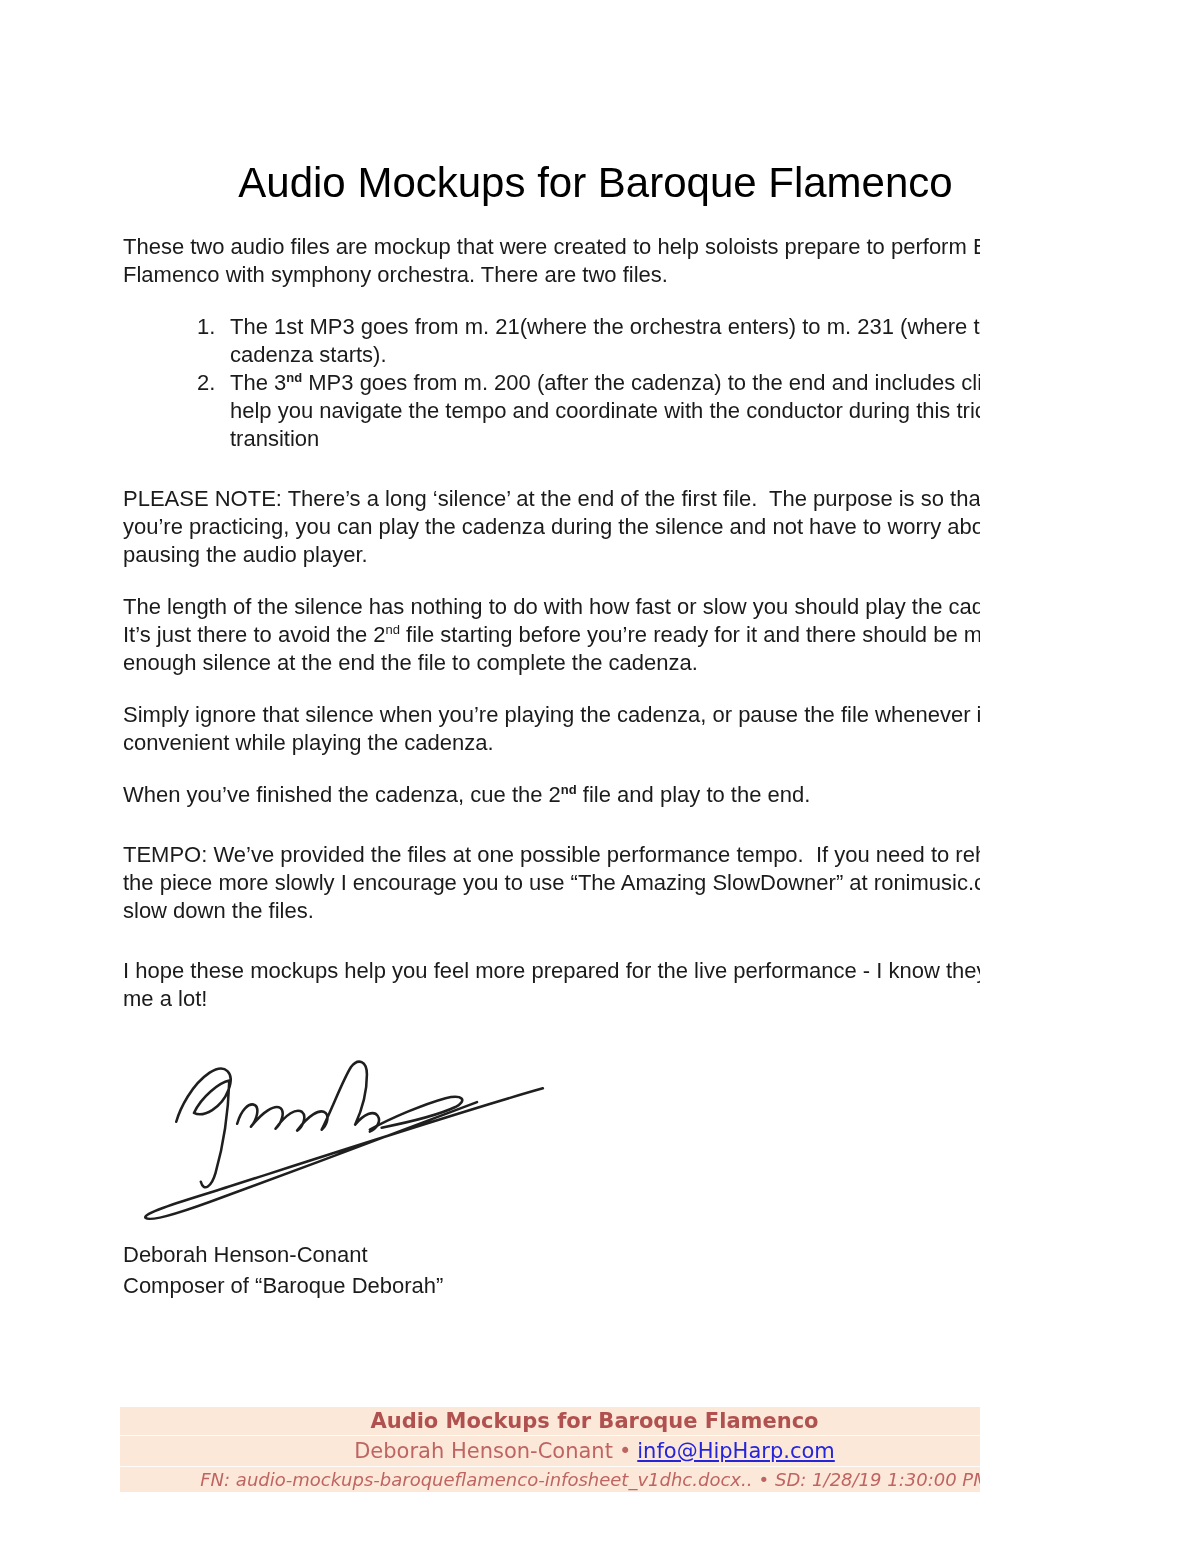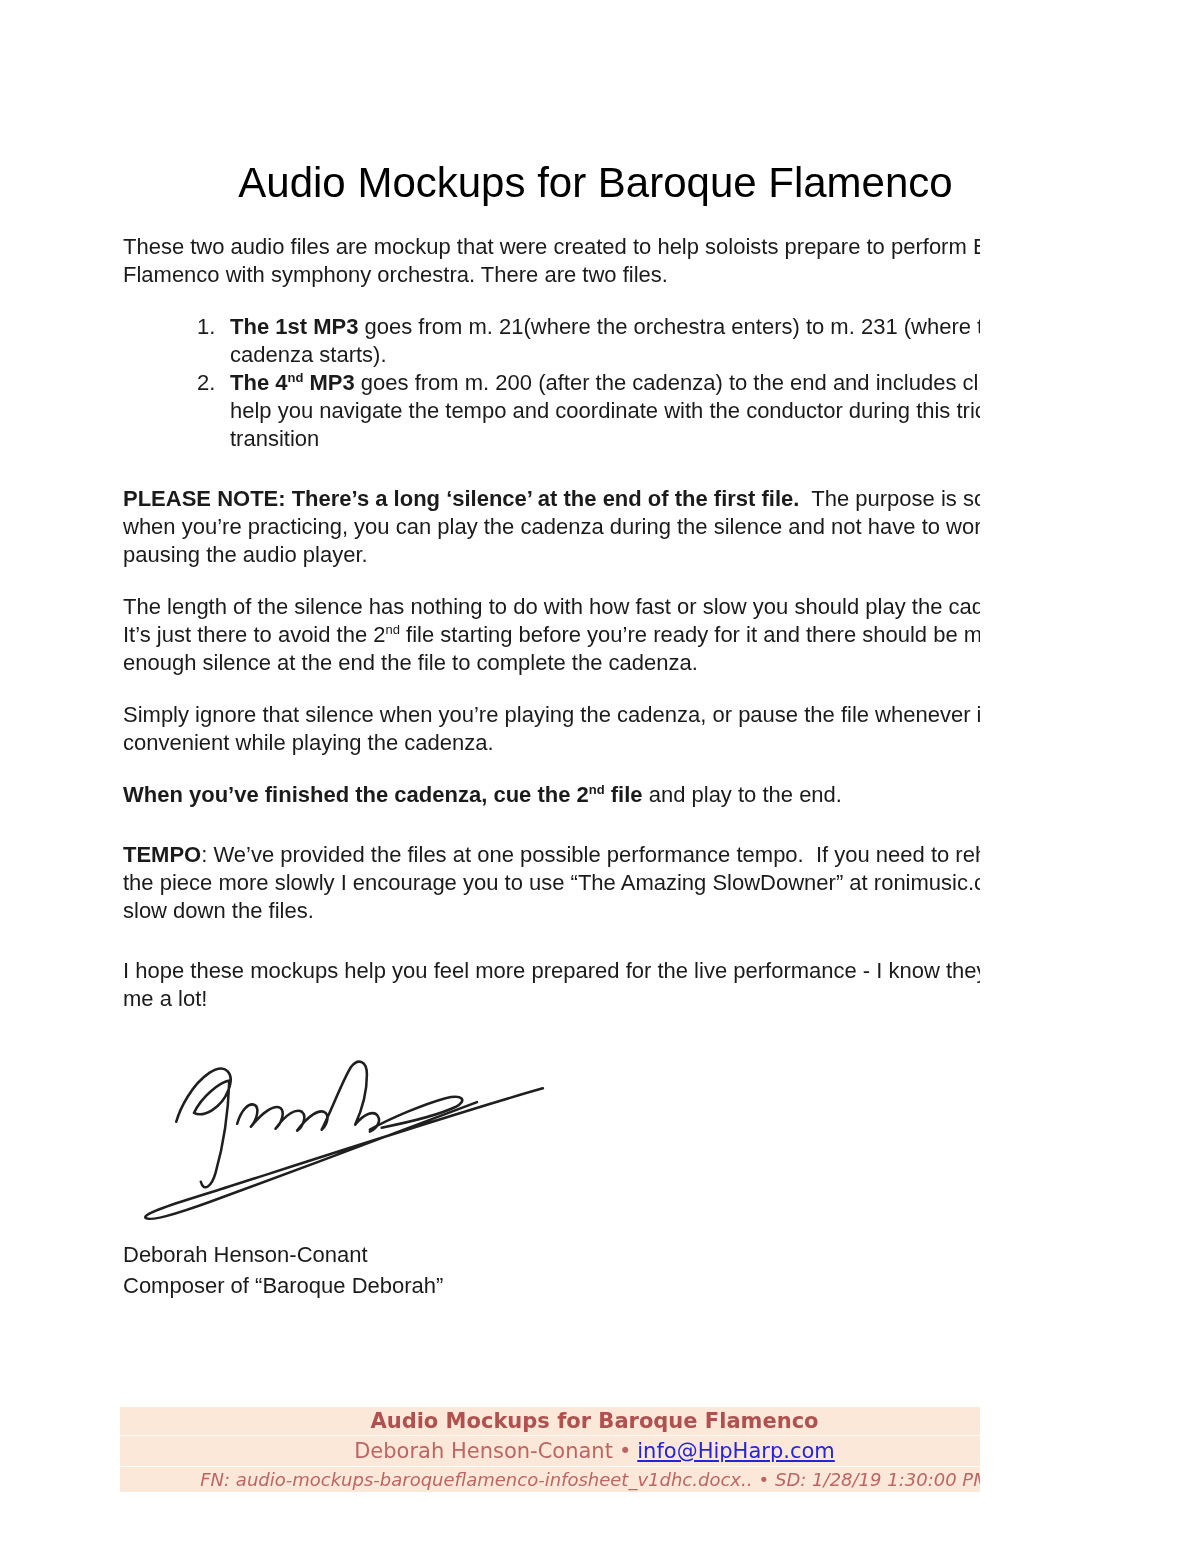--- a/index.html
+++ b/index.html
@@ -16,21 +16,21 @@
     margin:160px 0 27px 0;
     font-size:42px; font-weight:400; color:#000;
     text-align:center; line-height:1.1;
   }
   .doc p {
     font-size:22px; line-height:28px;
     margin:0 0 24px 0;
     white-space:pre-wrap;
   }
   .doc p.sp-before { margin-top:32px; }
-  b { font-weight:bold; }
+  b { font-weight:normal; }
   sup.s { font-size:13px; line-height:0; vertical-align:super; }
   sup.s.b { font-weight:bold; }
   ol.mp3-list { list-style:none; margin:0 0 26px 0; padding:0; }
   ol.mp3-list li { display:flex; font-size:22px; line-height:28px; padding-left:74px; }
   ol.mp3-list .num { flex:none; width:33px; }
   ol.mp3-list .li-text { flex:1; white-space:pre-wrap; }
   .signature { margin:38px 0 16px 4px; width:470px; height:172px; }
   .signature svg { display:block; width:100%; height:100%; }
   p.signer { line-height:31px !important; margin-bottom:0 !important; }
   .footer {
@@ -63,21 +63,21 @@
 
     <p><span>These two audio files are mockup that were created to help soloists prepare to perform Baroque Flamenco with symphony orchestra. There are two files.</span></p>
 
     <ol class="mp3-list">
       <li>
           <span class="num">1.</span>
           <span class="li-text"><b>The 1st MP3</b><span> goes from m. 21(where the orchestra enters) to m. 231 (where the cadenza starts).</span></span>
         </li>
       <li>
           <span class="num">2.</span>
-          <span class="li-text"><b>The 4</b><sup class="s b">nd</sup><b> MP3</b><span> goes from m. 200 (after the cadenza) to the end and includes click to help you navigate the tempo and coordinate with the conductor during this tricky transition</span></span>
+          <span class="li-text"><b>The 3</b><sup class="s b">nd</sup><b> MP3</b><span> goes from m. 200 (after the cadenza) to the end and includes click to help you navigate the tempo and coordinate with the conductor during this tricky transition</span></span>
         </li>
     </ol>
 
     <p class="sp-before"><b>PLEASE NOTE: There’s a long ‘silence’ at the end of the first file.</b><span>  The purpose is so that, when you’re practicing, you can play the cadenza during the silence and not have to worry about pausing the audio player.</span></p>
 
     <p><span>The length of the silence has nothing to do with how fast or slow you should play the cadenza. It’s just there to avoid the 2</span><sup class="s">nd</sup><span> file starting before you’re ready for it and there should be more than enough silence at the end the file to complete the cadenza.</span></p>
 
     <p><span>Simply ignore that silence when you’re playing the cadenza, or pause the file whenever it’s convenient while playing the cadenza.</span></p>
 
     <p><b>When you’ve finished the cadenza, cue the 2</b><sup class="s b">nd</sup><b> file</b><span> and play to the end.</span></p>

